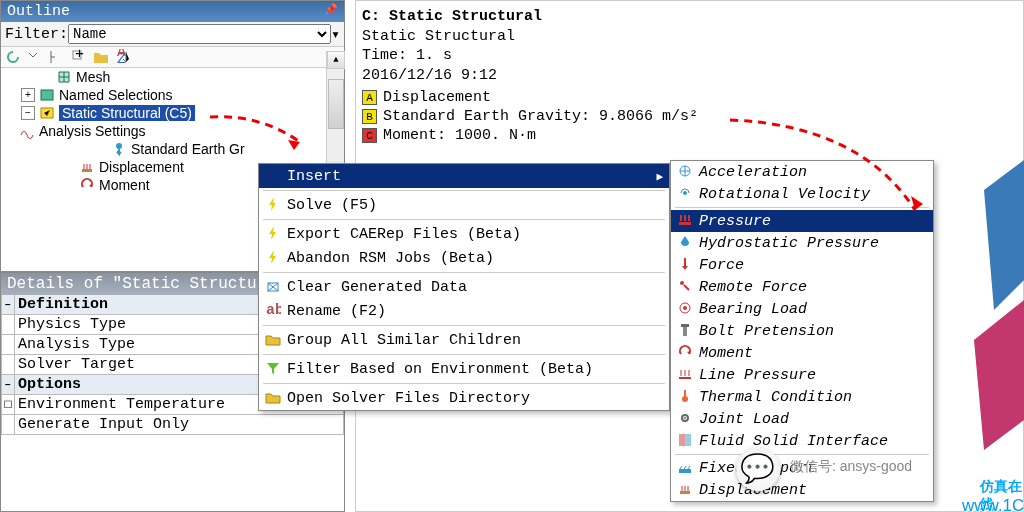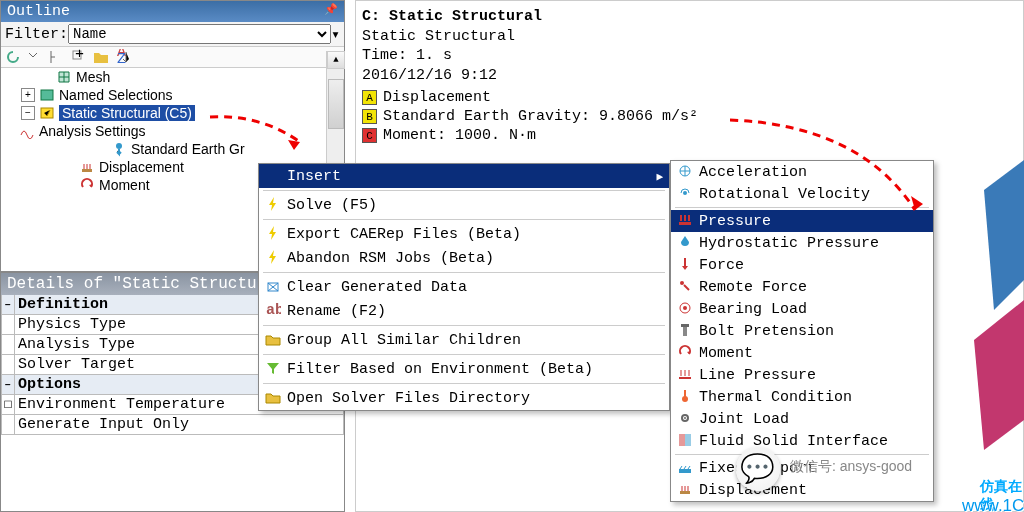--- a/index.html
+++ b/index.html
@@ -40,21 +40,21 @@
 .legend-sq { width: 15px; height: 15px; border: 1px solid #555; display: flex; align-items: center; justify-content: center; font-size: 11px; color: #000; font-weight: normal; }
 
 .ctx-menu1 { position: absolute; left: 258px; top: 163px; width: 412px; background: #fff; border: 1px solid #888; box-shadow: 3px 3px 5px rgba(0,0,0,0.25); }
 .ctx-item { display: flex; align-items: center; padding: 3px 6px; gap: 4px; font-family: "Courier New", monospace; font-size: 16px; }
 .ctx-item.hl { background: #0a2d7a; color: #fff; }
 .ctx-ico { width: 18px; height: 18px; display: inline-block; }
 .ctx-sep { height: 1px; background: #ccc; margin: 2px 4px; }
 .ctx-arrow { margin-left: auto; font-size: 11px; }
 
 .ctx-menu2 { position: absolute; left: 670px; top: 160px; width: 264px; background: #fff; border: 1px solid #888; box-shadow: 3px 3px 5px rgba(0,0,0,0.25); }
-.ctx-menu2 .ctx-item { padding: 2px 6px; font-size: 16px; }
+.ctx-menu2 .ctx-item { padding: 2px 6px; font-size: 16px; font-style: italic; }
 
 .arrow-svg { position: absolute; pointer-events: none; }
 .watermark { position: absolute; font-size: 14px; color: #0af; text-shadow: 1px 1px 0 #fff; font-family: Liberation Sans, sans-serif; }
 
 .logo-round { position: absolute; width: 44px; height: 44px; border-radius: 50%; background: radial-gradient(#fff, #eee); box-shadow: 0 2px 4px rgba(0,0,0,0.3); display: flex; align-items: center; justify-content: center; font-size: 28px; }
 </style>
 </head>
 <body>
 
 <div class="outline-panel">

